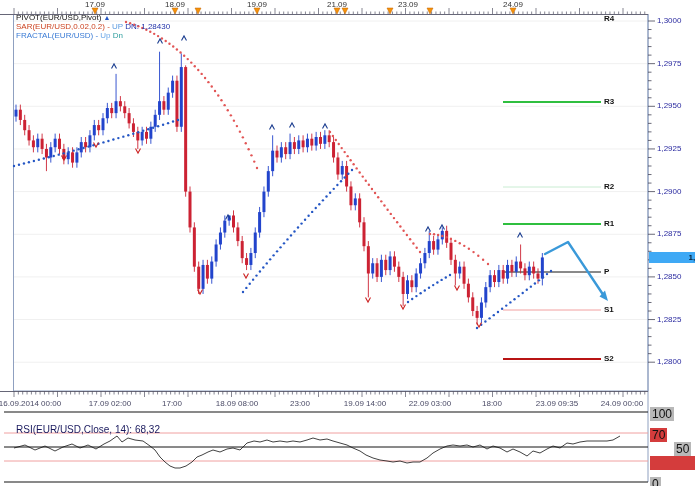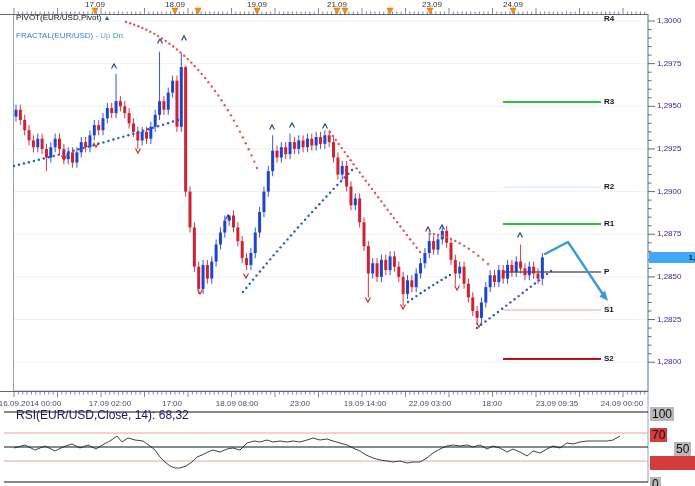--- a/index.html
+++ b/index.html
@@ -831,32 +831,37 @@
       <line x1="4" y1="447" x2="648" y2="447" stroke="#151515" stroke-width="1"></line>
       <line x1="4" y1="461" x2="648" y2="461" stroke="#f0a0a0" stroke-width="1"></line>
       <line x1="4" y1="482" x2="648" y2="482" stroke="#151515" stroke-width="1.2"></line>
       <polyline points="14,448 25,445 35,450 45,446 55,451 63,447 72,444 80,448 88,445 96,449 104,444 110,441 117,436 122,442 128,438 135,440 143,441 150,446 155,450 160,457 165,462 170,466 175,468 180,468 186,466 192,462 197,457 202,455 208,452 213,450 220,452 227,449 233,448 240,450 247,443 254,441 260,442 267,440 273,442 280,441 287,442 293,441 300,442 307,440 313,438 320,440 327,439 333,441 340,443 347,445 353,448 360,451 366,455 373,458 380,460 387,461 393,462 400,461 407,463 413,462 420,462 427,458 433,453 440,449 447,446 453,445 460,446 467,445 473,447 480,445 487,449 493,446 500,448 507,452 513,449 520,452 527,456 533,451 540,453 547,449 553,446 560,448 567,443 573,444 580,442 587,441 593,441 600,441 607,441 613,440 620,436" fill="none" stroke="#111" stroke-width="0.8"></polyline>
     </svg>
 
   <div class="legend-line" style="top:13px">
     <span style="color:#111">PIVOT(EUR/USD,Pivot)</span>
     <span style="color:#2456c4;font-size:7px">▲</span>
   </div>
+  <div class="legend-line" style="top:22px">
+    <span style="color:#cc4422">SAR(EUR/USD,0.02,0.2) -</span>
+    <span style="color:#5a9ae0">UP</span>
+    <span style="color:#2233aa">DN: 1,28430</span>
+  </div>
   <div class="legend-line" style="top:31px">
     <span style="color:#3a7bd5">FRACTAL(EUR/USD) -</span>
     <span style="color:#6aa6e8">Up</span>
     <span style="color:#2f9e9e">Dn</span>
   </div>
 
   <div id="top-dates">
       <div class="lbl date-lbl" style="left:95px;top:1px">17.09</div>
       <div class="lbl date-lbl" style="left:175px;top:1px">18.09</div>
       <div class="lbl date-lbl" style="left:257px;top:1px">19.09</div>
       <div class="lbl date-lbl" style="left:337px;top:1px">21.09</div>
-      <div class="lbl date-lbl" style="left:432px;top:1px">23.09</div>
+      <div class="lbl date-lbl" style="left:408px;top:1px">23.09</div>
       <div class="lbl date-lbl" style="left:513px;top:1px">24.09</div>
     </div>
   <div id="price-labels">
       <div class="lbl price-lbl" style="left:657px;top:17px">1,3000</div>
       <div class="lbl price-lbl" style="left:657px;top:59.64999999999909px">1,2975</div>
       <div class="lbl price-lbl" style="left:657px;top:102.30000000000197px">1,2950</div>
       <div class="lbl price-lbl" style="left:657px;top:144.95000000000107px">1,2925</div>
       <div class="lbl price-lbl" style="left:657px;top:187.60000000000016px">1,2900</div>
       <div class="lbl price-lbl" style="left:657px;top:230.24999999999923px">1,2875</div>
       <div class="lbl price-lbl" style="left:657px;top:272.90000000000214px">1,2850</div>
@@ -878,21 +883,21 @@
       <div class="lbl time-lbl" style="left:110px;top:400px">17.09 02:00</div>
       <div class="lbl time-lbl" style="left:172px;top:400px">17:00</div>
       <div class="lbl time-lbl" style="left:237px;top:400px">18.09 08:00</div>
       <div class="lbl time-lbl" style="left:300px;top:400px">23:00</div>
       <div class="lbl time-lbl" style="left:365px;top:400px">19.09 14:00</div>
       <div class="lbl time-lbl" style="left:430px;top:400px">22.09 03:00</div>
       <div class="lbl time-lbl" style="left:492px;top:400px">18:00</div>
       <div class="lbl time-lbl" style="left:557px;top:400px">23.09 09:35</div>
       <div class="lbl time-lbl" style="left:622px;top:400px">24.09 00:00</div>
     </div>
-  <div class="lbl" style="left:16px;top:409px;font-size:12px;color:#1a1a5e">
+  <div class="lbl" style="left:16px;top:425px;font-size:10px;color:#1a1a5e">
     <span>RSI(EUR/USD,Close, 14):</span>
     <span>68,32</span>
   </div>
   <div id="rsi-badges">
       <div class="rsi-badge" style="top: 407px; position: absolute; background: rgb(184, 184, 184); left: 650px;">100</div>
       <div class="rsi-badge" style="top: 428px; position: absolute; background: rgb(212, 60, 60); left: 650px;">70</div>
       <div class="rsi-badge" style="top: 442px; position: absolute; background: rgb(184, 184, 184); left: 674px;">50</div>
       <div class="rsi-badge" style="top: 456px; position: absolute; background: rgb(212, 60, 60); left: 650px; padding-left: 46px;">30</div>
       <div class="rsi-badge" style="top: 477px; position: absolute; background: rgb(184, 184, 184); left: 650px;">0</div>
     </div>

